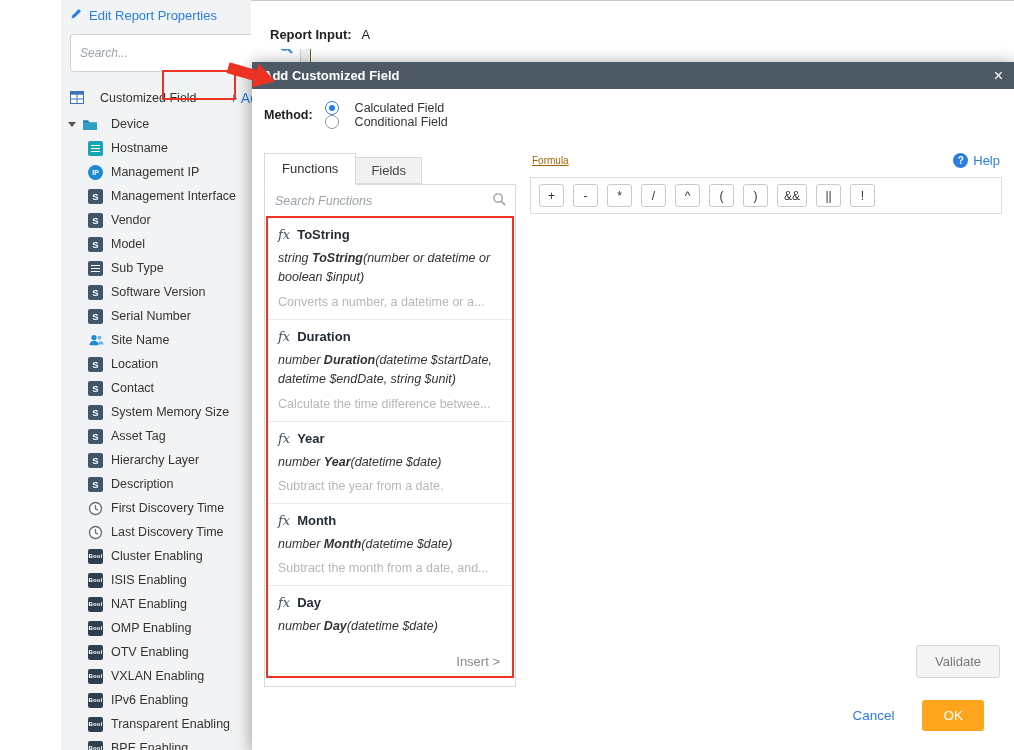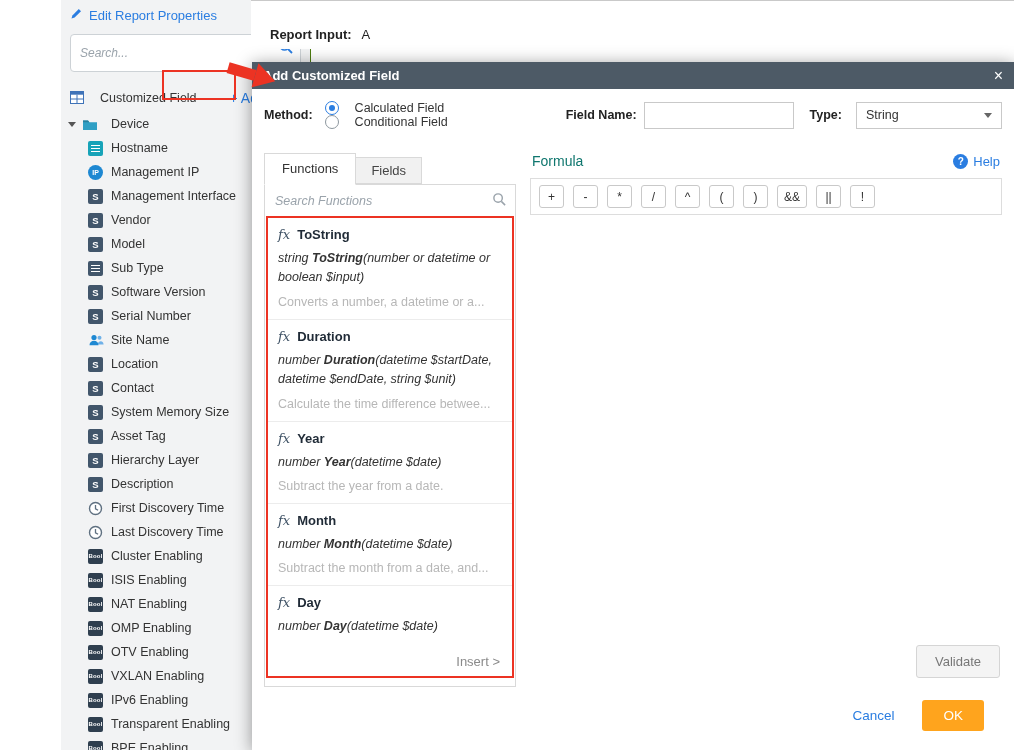--- a/index.html
+++ b/index.html
@@ -69,21 +69,21 @@
   .fn-head { display:flex; align-items:baseline; gap:7px; }
   .fx { font-style:italic; color:#3f5265; font-family:"DejaVu Serif","Liberation Serif",serif; font-size:13px; }
   .fn-name { font-weight:bold; font-size:13px; color:#1f2a36; }
   .fn-sig { margin-top:7px; font-style:italic; font-size:12.5px; color:#333; line-height:1.55; }
   .fn-desc { margin-top:7px; font-size:12.5px; color:#b7b7b7; white-space:nowrap; overflow:hidden; }
   .insert-row { flex:none; text-align:right; padding:7px 12px; color:#8a8a8a; font-size:13px; }
   .insert-btn { cursor:pointer; }
 
   .formula-panel { flex:1; margin-left:14px; display:flex; flex-direction:column; position:relative; min-width:0; }
   .f-head { display:flex; align-items:center; margin:0 2px 9px; }
-  .f-title { font-size:14px; color:#0f766e; }
+  .f-title { font-size:10px; color:#a16207;text-decoration:underline; }
   .help { margin-left:auto; display:flex; align-items:center; gap:5px; color:#2a7de1; font-size:13px; cursor:pointer; }
   .help-q { width:15px; height:15px; border-radius:50%; background:#2a7de1; color:#fff; font-size:10px; font-weight:bold; display:flex; align-items:center; justify-content:center; }
   .op-bar { border:1px solid #ddd; display:flex; gap:9px; padding:6px 8px; align-items:center; flex:none; }
   .op { min-width:25px; height:23px; padding:0 6px; background:#fff; border:1px solid #c9c9c9; border-radius:3px; font-size:12px; color:#333; display:flex; align-items:center; justify-content:center; cursor:pointer; }
   .formula-space { flex:1; }
   .validate-btn { position:absolute; right:2px; bottom:9px; padding:8px 18px; background:#f4f4f4; border:1px solid #d5d5d5; border-radius:3px; color:#777; font-size:13px; cursor:pointer; font-family:inherit; }
 
   .m-footer { flex:none; display:flex; align-items:center; justify-content:flex-end; gap:28px; padding:13px 30px 19px; }
   .cancel-link { color:#2a7de1; font-size:13.5px; cursor:pointer; }
   .ok-btn { background:#ffa41d; color:#fff; border:none; border-radius:3px; padding:8px 21px; font-size:13.5px; cursor:pointer; font-family:inherit; }
@@ -279,29 +279,20 @@
     <span id="method-options">
         <span class="radio-opt">
           <span class="radio checked"></span>
           <span>Calculated Field</span>
         </span>
         <span class="radio-opt">
           <span class="radio"></span>
           <span>Conditional Field</span>
         </span>
       </span>
-    <span class="fn-group">
-      <span class="m-label">Field Name:</span>
-      <input id="field-name-input" value="" style="">
-      <span class="m-label type-label">Type:</span>
-      <span class="type-select">
-        <span>String</span>
-        <span class="sel-caret"></span>
-      </span>
-    </span>
   </div>
 
   <div class="m-body">
     <div class="left-panel">
       <div class="tabs" id="tabs">
           <span class="tab active">Functions</span>
           <span class="tab inactive">Fields</span>
         </div>
       <div class="panel-box">
         <div class="fn-search">

